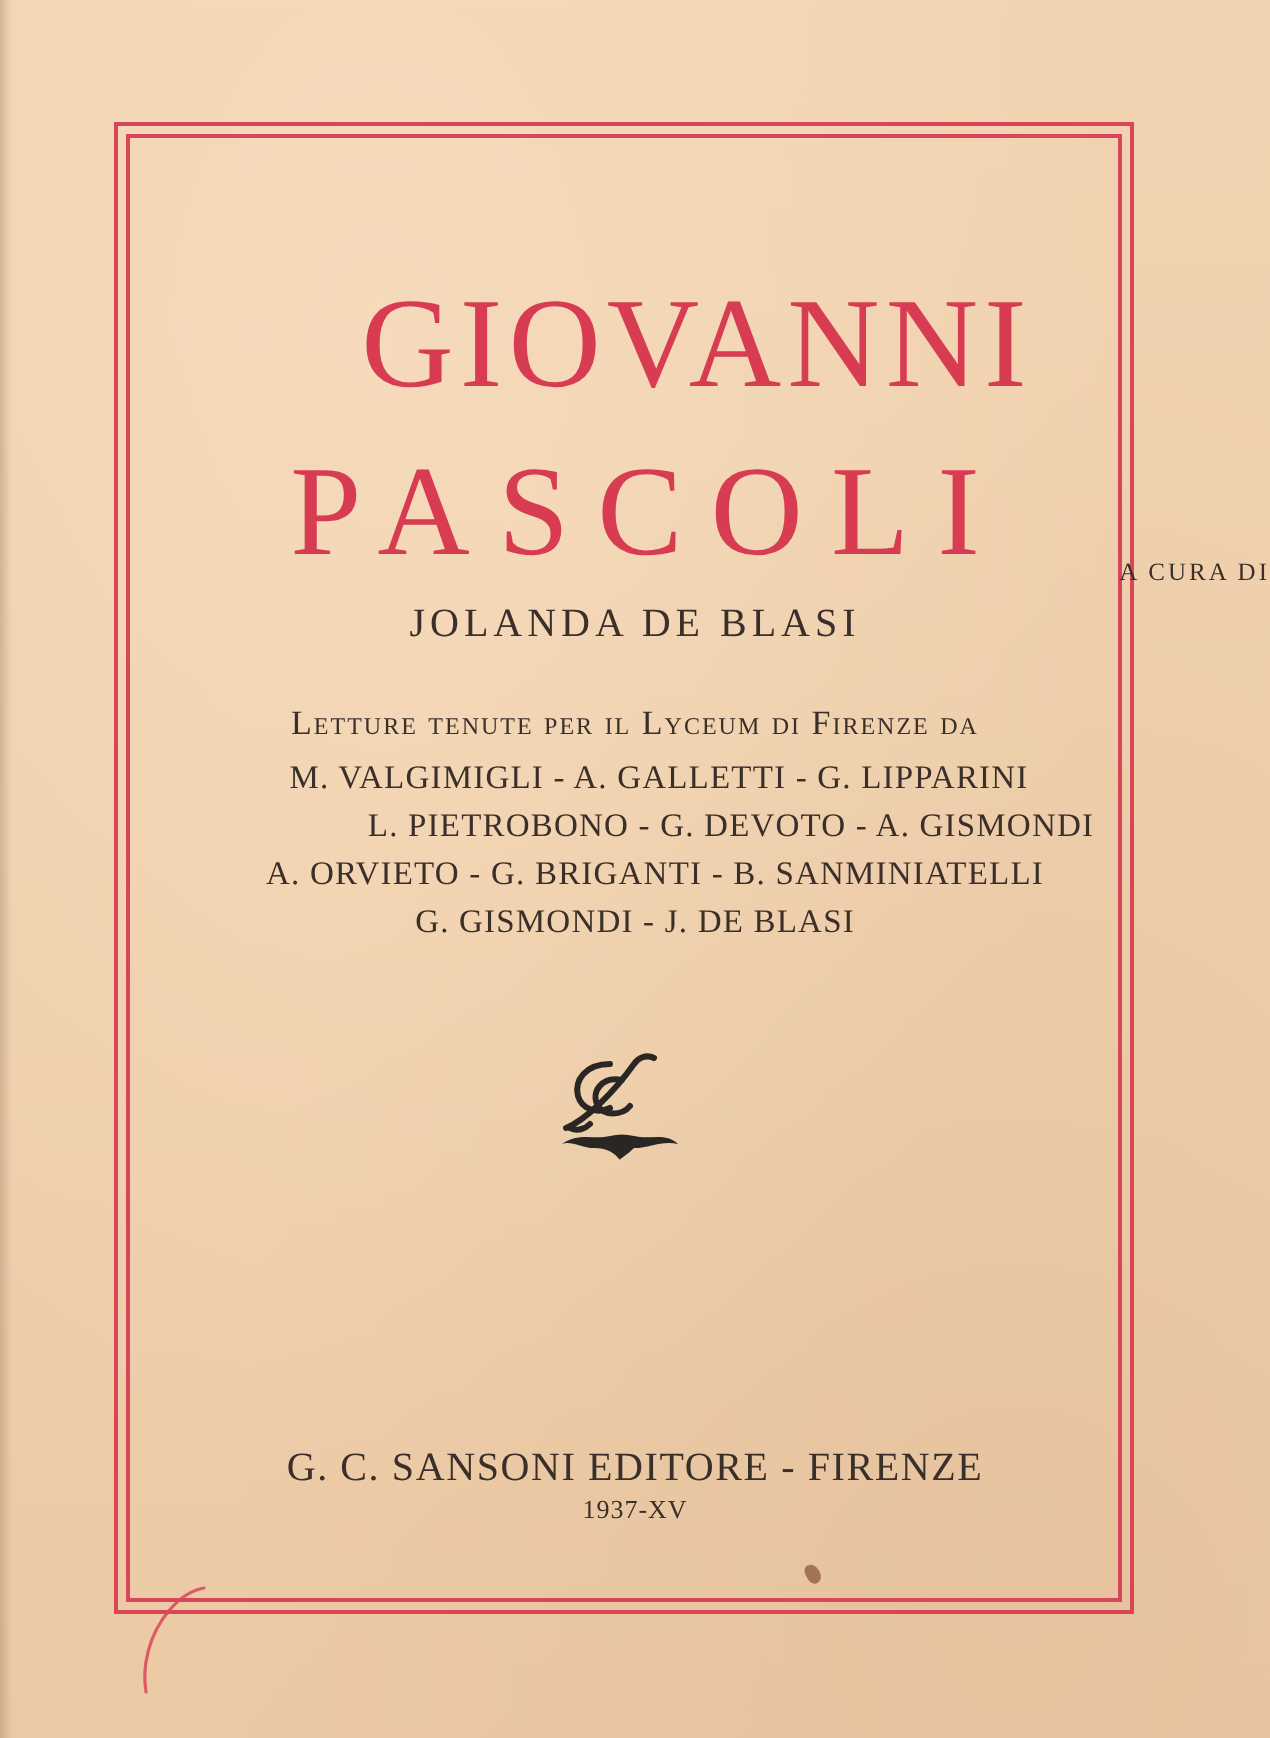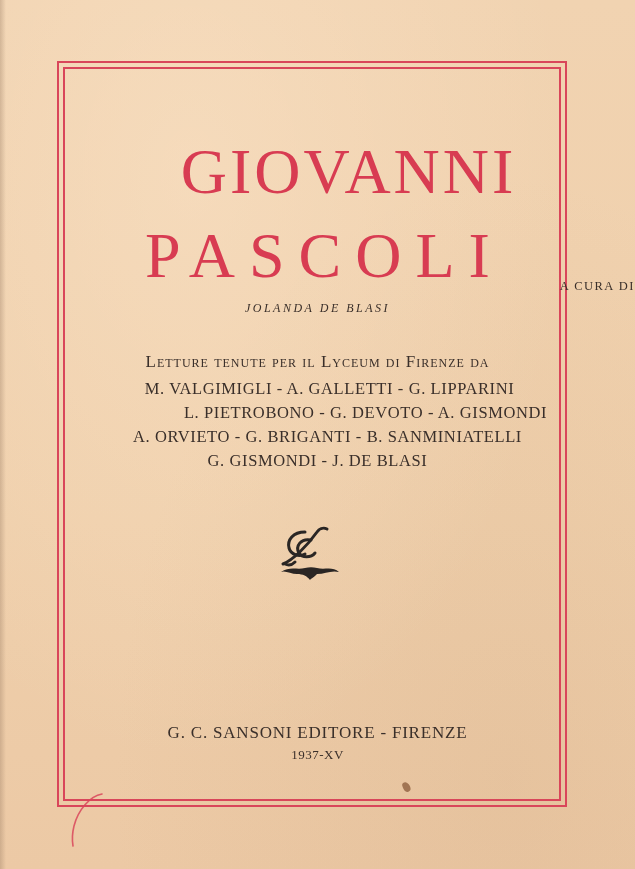--- a/index.html
+++ b/index.html
@@ -35,29 +35,29 @@
       color: #d83c52;
       font-weight: normal;
       letter-spacing: 4px;
       font-size: 64px;
       line-height: 1;
     }
     .t1 { top: 140px; letter-spacing: 3px; margin-left: 31px; }
     .t2 { top: 224px; letter-spacing: 14px; padding-left: 14px; box-sizing: border-box; }
     .dark { color: #3a2f2a; }
     .cura { top: 279px; font-size: 12.5px; letter-spacing: 1.5px; text-align: right; }
-    .editor { top: 301px; font-size: 12px; letter-spacing: 2.5px; font-style: italic; }
+    .editor { top: 301px; font-size: 20px; letter-spacing: 2.5px; }
     .lectures { top: 352px; font-size: 17px; letter-spacing: 1px; font-variant: small-caps; }
     .names { font-size: 16.5px; letter-spacing: 0.6px; }
     .n1 { top: 379px; margin-left: 12px; }
     .n2 { top: 403px; padding-left: 48px; }
     .n3 { top: 427px; padding-left: 10px; }
     .n4 { top: 451px; }
     .logo { position: absolute; left: 275px; top: 520px; width: 70px; height: 70px; }
-    .publisher { top: 723px; font-size: 17px; letter-spacing: 0.8px; }
+    .publisher { top: 723px; font-size: 20px; letter-spacing: 0.8px; }
     .year { top: 747px; font-size: 13px; letter-spacing: 0.5px; }
     .stain {
       position: absolute; left: 403px; top: 782px; width: 7px; height: 10px;
       background: #8a5a3a; border-radius: 40% 60% 50% 50%; opacity: 0.75;
       transform: rotate(-25deg);
     }
     .pen-mark { position: absolute; left: 60px; top: 790px; width: 60px; height: 60px; }
   </style>
 </head>
 <body>

